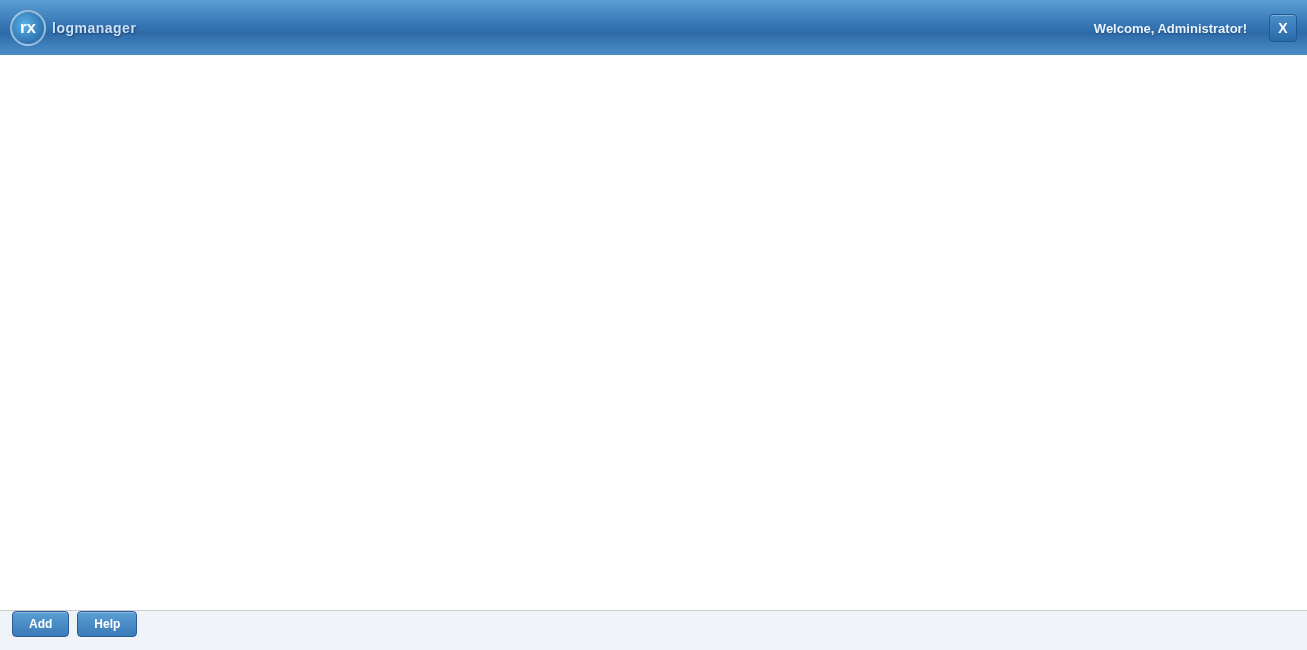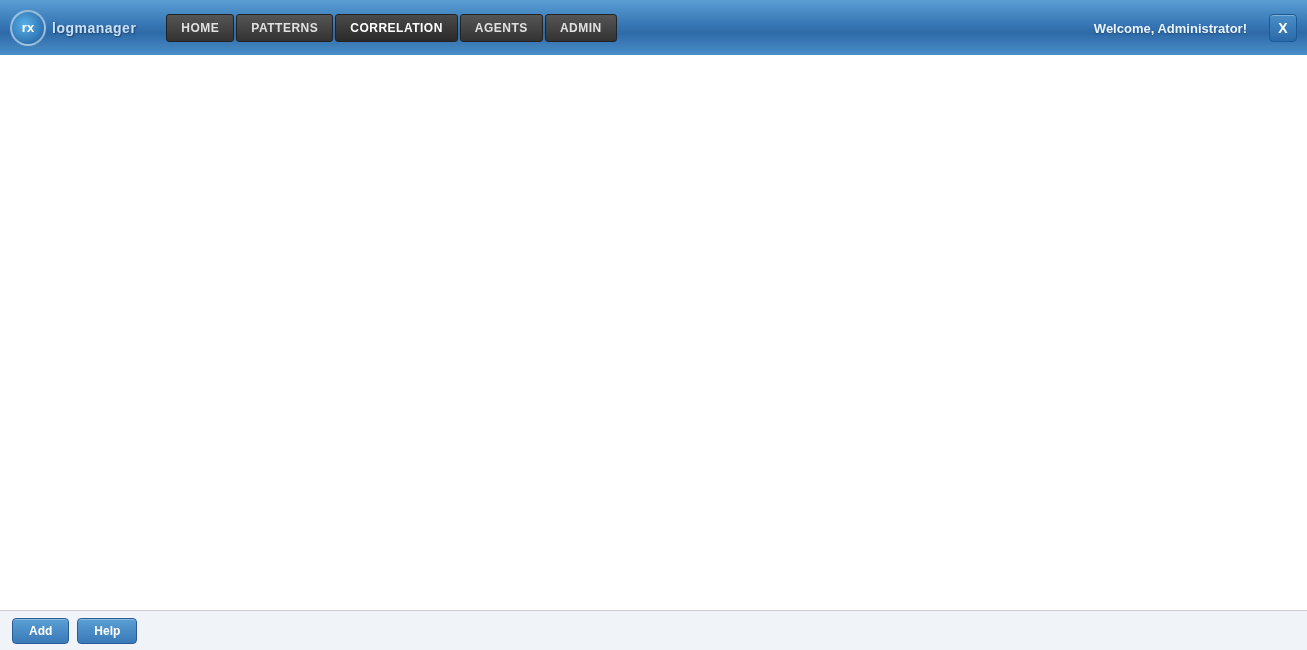--- a/index.html
+++ b/index.html
@@ -37,21 +37,21 @@
     .logo-icon {
       width: 36px;
       height: 36px;
       background: radial-gradient(circle at 40% 40%, #5ab0e8, #1a5a9a);
       border-radius: 50%;
       display: flex;
       align-items: center;
       justify-content: center;
       color: white;
       font-weight: bold;
-      font-size: 13px;
+      font-size: 17px;
       margin-right: 6px;
       border: 2px solid rgba(255,255,255,0.5);
     }
 
     .logo-text {
       color: #fff;
       font-size: 14px;
       font-weight: bold;
       text-shadow: 1px 1px 2px rgba(0,0,0,0.4);
       letter-spacing: 0.5px;
@@ -128,21 +128,21 @@
       background: #fff;
     }
 
     
     .bottom-bar {
       width: 100%;
       height: 40px;
       background: #f0f4f8;
       border-top: 1px solid #ccc;
       display: flex;
-      align-items: center;
+      align-items: flex-start;
       padding: 0 12px;
       gap: 8px;
     }
 
     .action-btn {
       background: linear-gradient(180deg, #5a9fd4 0%, #3a7ab8 100%);
       color: #fff;
       border: 1px solid #2a5a98;
       border-radius: 4px;
       padding: 5px 16px;
@@ -159,27 +159,20 @@
 
   <div class="logo">
     <div class="logo-icon">
       <span>rx</span>
     </div>
     <div class="logo-text">
       <span>log</span><span>manager</span>
     </div>
   </div>
 
-  <nav class="nav">
-    <div class="nav-item">HOME</div>
-    <div class="nav-item">PATTERNS</div>
-    <div class="nav-item active">CORRELATION</div>
-    <div class="nav-item">AGENTS</div>
-    <div class="nav-item">ADMIN</div>
-  </nav>
 
   <div class="welcome-area">Welcome, Administrator!</div>
 
   <div class="close-btn">X</div>
 
 </div>
 
 <div class="main-content"></div>
 
 <div class="bottom-bar">

